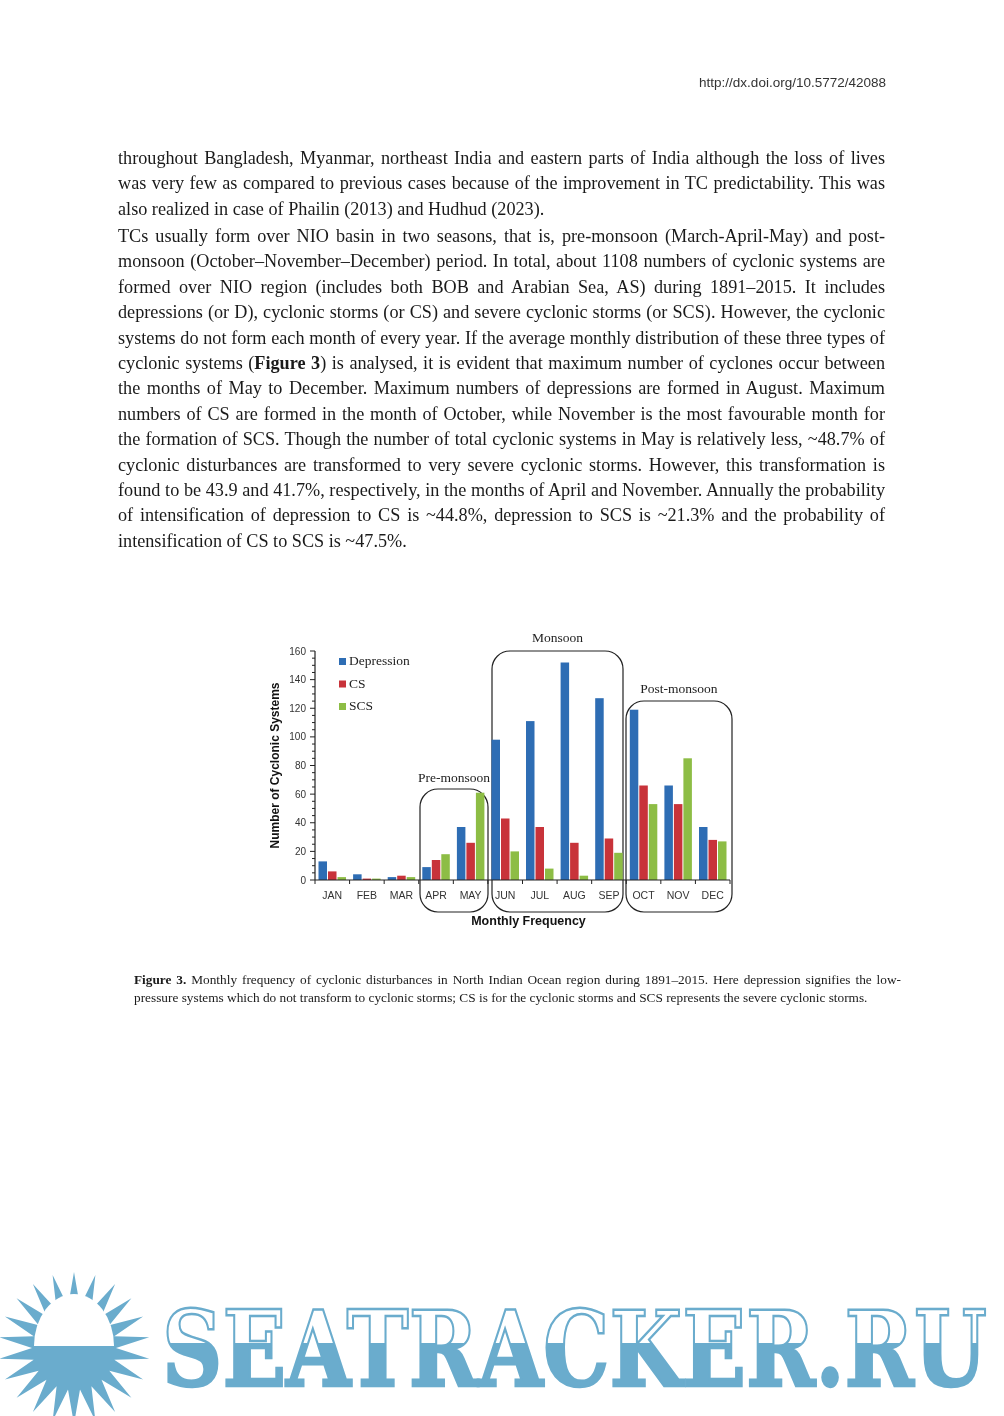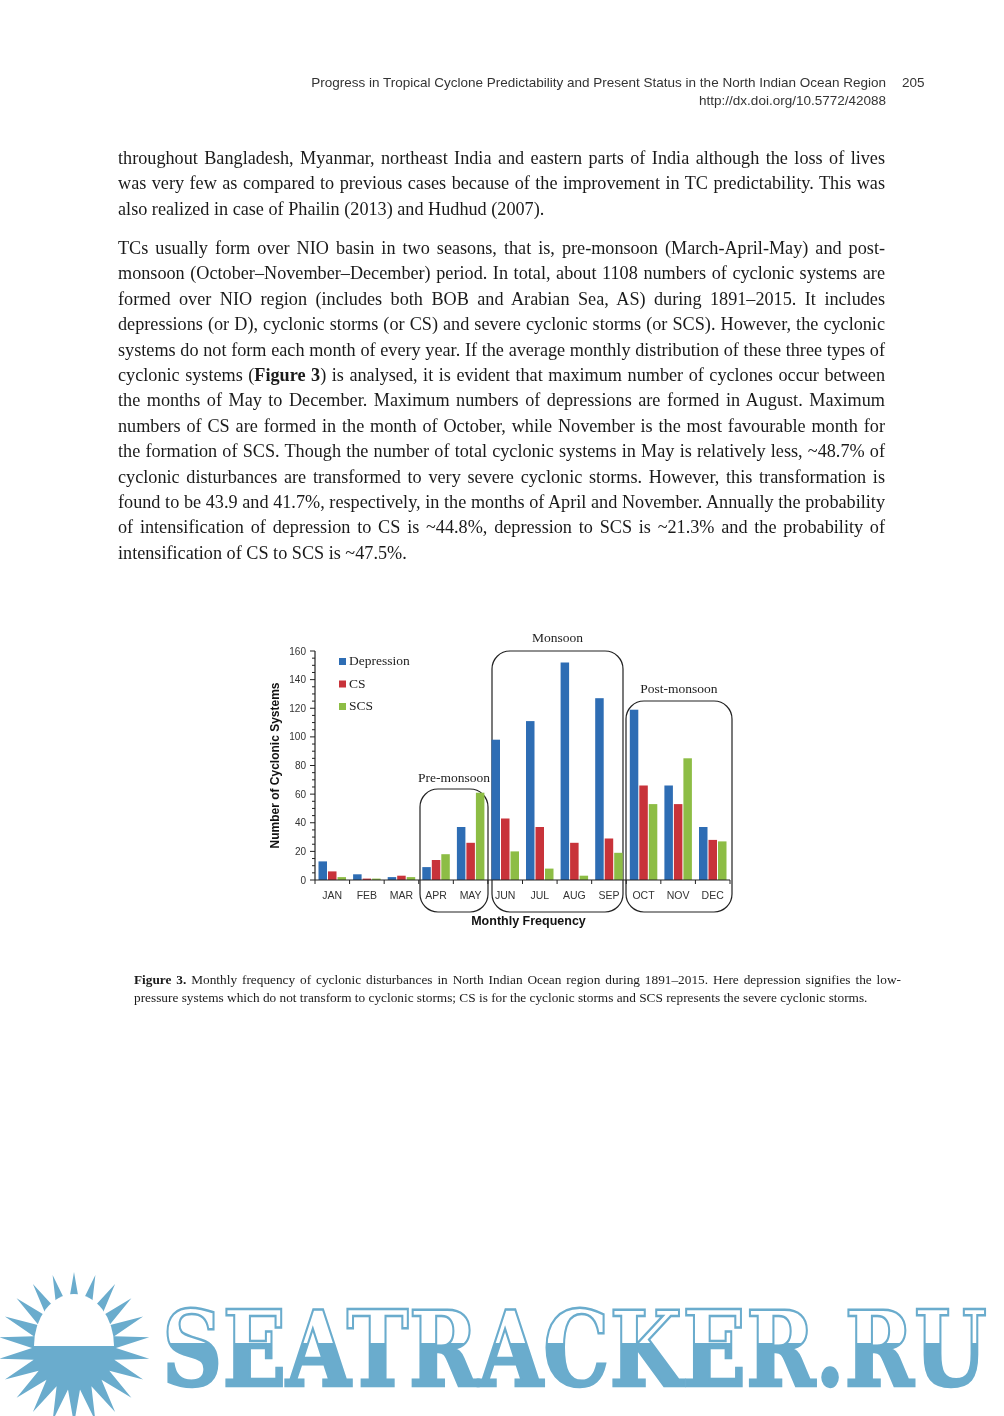--- a/index.html
+++ b/index.html
@@ -3,38 +3,34 @@
 <meta charset="utf-8">
 <style>
   html, body { margin: 0; padding: 0; background: #ffffff; }
   body { width: 1004px; height: 1416px; position: relative; overflow: hidden; font-family: "Liberation Serif", serif; color: #1a1a1a; }
   .running-head { position: absolute; top: 74px; right: 76px; text-align: right; font-family: "Liberation Sans", sans-serif; font-size: 13.5px; line-height: 18px; color: #333; }
   .running-head .title-line { display: flex; justify-content: flex-end; gap: 16px; }
   .running-head .page-num { width: 26px; text-align: left; }
   .running-head .doi { padding-right: 42px; }
   .para { position: absolute; left: 118px; width: 767px; font-size: 18.2px; line-height: 25.4px; text-align: justify; margin: 0; }
   #p1 { top: 146px; }
-  #p2 { top: 236px; }
+  #p2 { top: 224px; }
   .chart-wrap { position: absolute; left: 265px; top: 620px; width: 480px; height: 320px; }
   .caption { position: absolute; left: 118px; top: 955px; width: 767px; font-size: 13.3px; line-height: 18px; text-align: justify; margin: 16px; }
   .caption b { font-weight: bold; }
   .watermark { position: absolute; left: 0; top: 1268px; width: 856px; height: 148px; }
 </style>
 </head>
 <body>
 
 <div class="running-head">
-  <div class="title-line">
-    <span>Progress in Tropical Cyclone Predictability and Present Status in the North Indian Ocean Region</span>
-    <span class="page-num">205</span>
-  </div>
   <div class="doi">http://dx.doi.org/10.5772/42088</div>
 </div>
 
-<p class="para" id="p1">throughout Bangladesh, Myanmar, northeast India and eastern parts of India although the loss of lives was very few as compared to previous cases because of the improvement in TC predictability. This was also realized in case of Phailin (2013) and Hudhud (2007).</p>
+<p class="para" id="p1">throughout Bangladesh, Myanmar, northeast India and eastern parts of India although the loss of lives was very few as compared to previous cases because of the improvement in TC predictability. This was also realized in case of Phailin (2013) and Hudhud (2023).</p>
 
 <p class="para" id="p2"><span>TCs usually form over NIO basin in two seasons, that is, pre-monsoon (March-April-May) and post-monsoon (October–November–December) period. In total, about 1108 numbers of cyclonic systems are formed over NIO region (includes both BOB and Arabian Sea, AS) during 1891–2015. It includes depressions (or D), cyclonic storms (or CS) and severe cyclonic storms (or SCS). However, the cyclonic systems do not form each month of every year. If the average monthly distribution of these three types of cyclonic systems (</span><b>Figure 3</b><span>) is analysed, it is evident that maximum number of cyclones occur between the months of May to December. Maximum numbers of depressions are formed in August. Maximum numbers of CS are formed in the month of October, while November is the most favourable month for the formation of SCS. Though the number of total cyclonic systems in May is relatively less, ~48.7% of cyclonic disturbances are transformed to very severe cyclonic storms. However, this transformation is found to be 43.9 and 41.7%, respectively, in the months of April and November. Annually the probability of intensification of depression to CS is ~44.8%, depression to SCS is ~21.3% and the probability of intensification of CS to SCS is ~47.5%.</span></p>
 
 <div class="chart-wrap">
   <svg id="chart-svg" width="480" height="320" viewBox="0 0 480 320">
       <rect x="155" y="169" width="68" height="123" rx="18" ry="18" fill="none" stroke="#222" stroke-width="1.2"></rect>
       <text x="189" y="162" text-anchor="middle" font-family="'Liberation Serif', serif" font-size="13.5" fill="#222">Pre-monsoon</text>
       <rect x="227" y="31" width="131" height="261" rx="18" ry="18" fill="none" stroke="#222" stroke-width="1.2"></rect>
       <text x="292.5" y="22" text-anchor="middle" font-family="'Liberation Serif', serif" font-size="13.5" fill="#222">Monsoon</text>
       <rect x="361" y="81" width="106" height="211" rx="18" ry="18" fill="none" stroke="#222" stroke-width="1.2"></rect>

